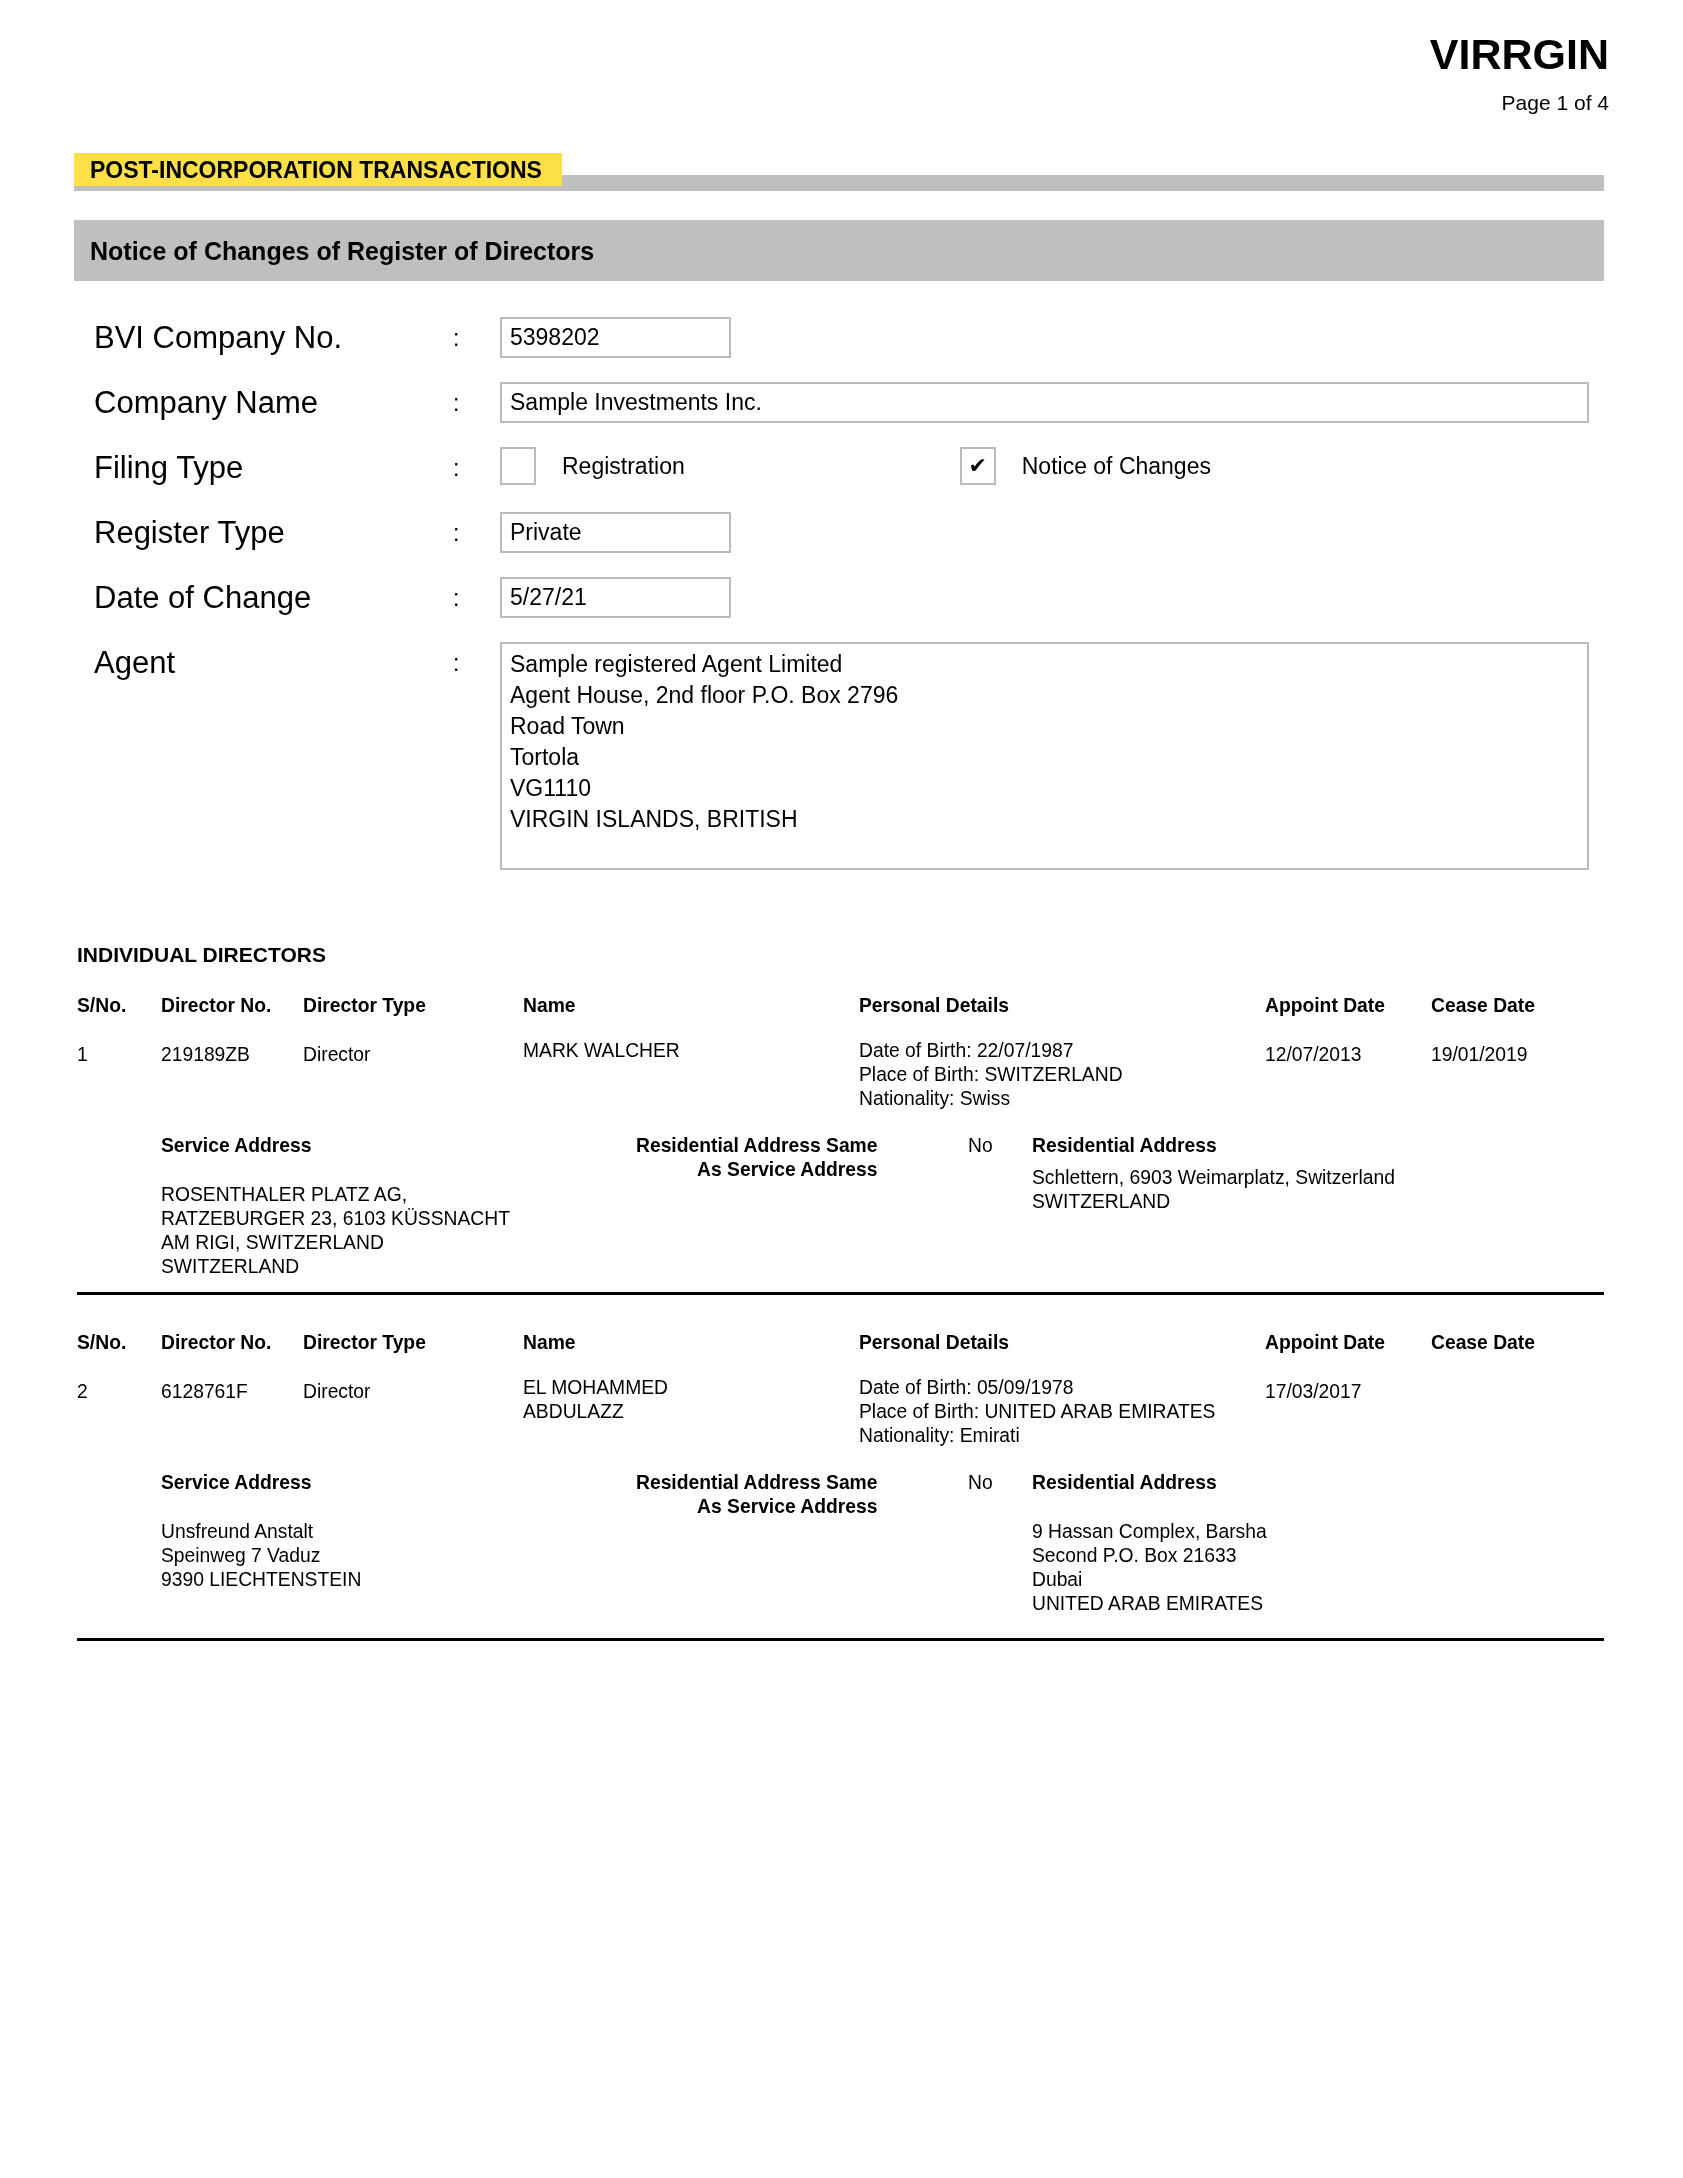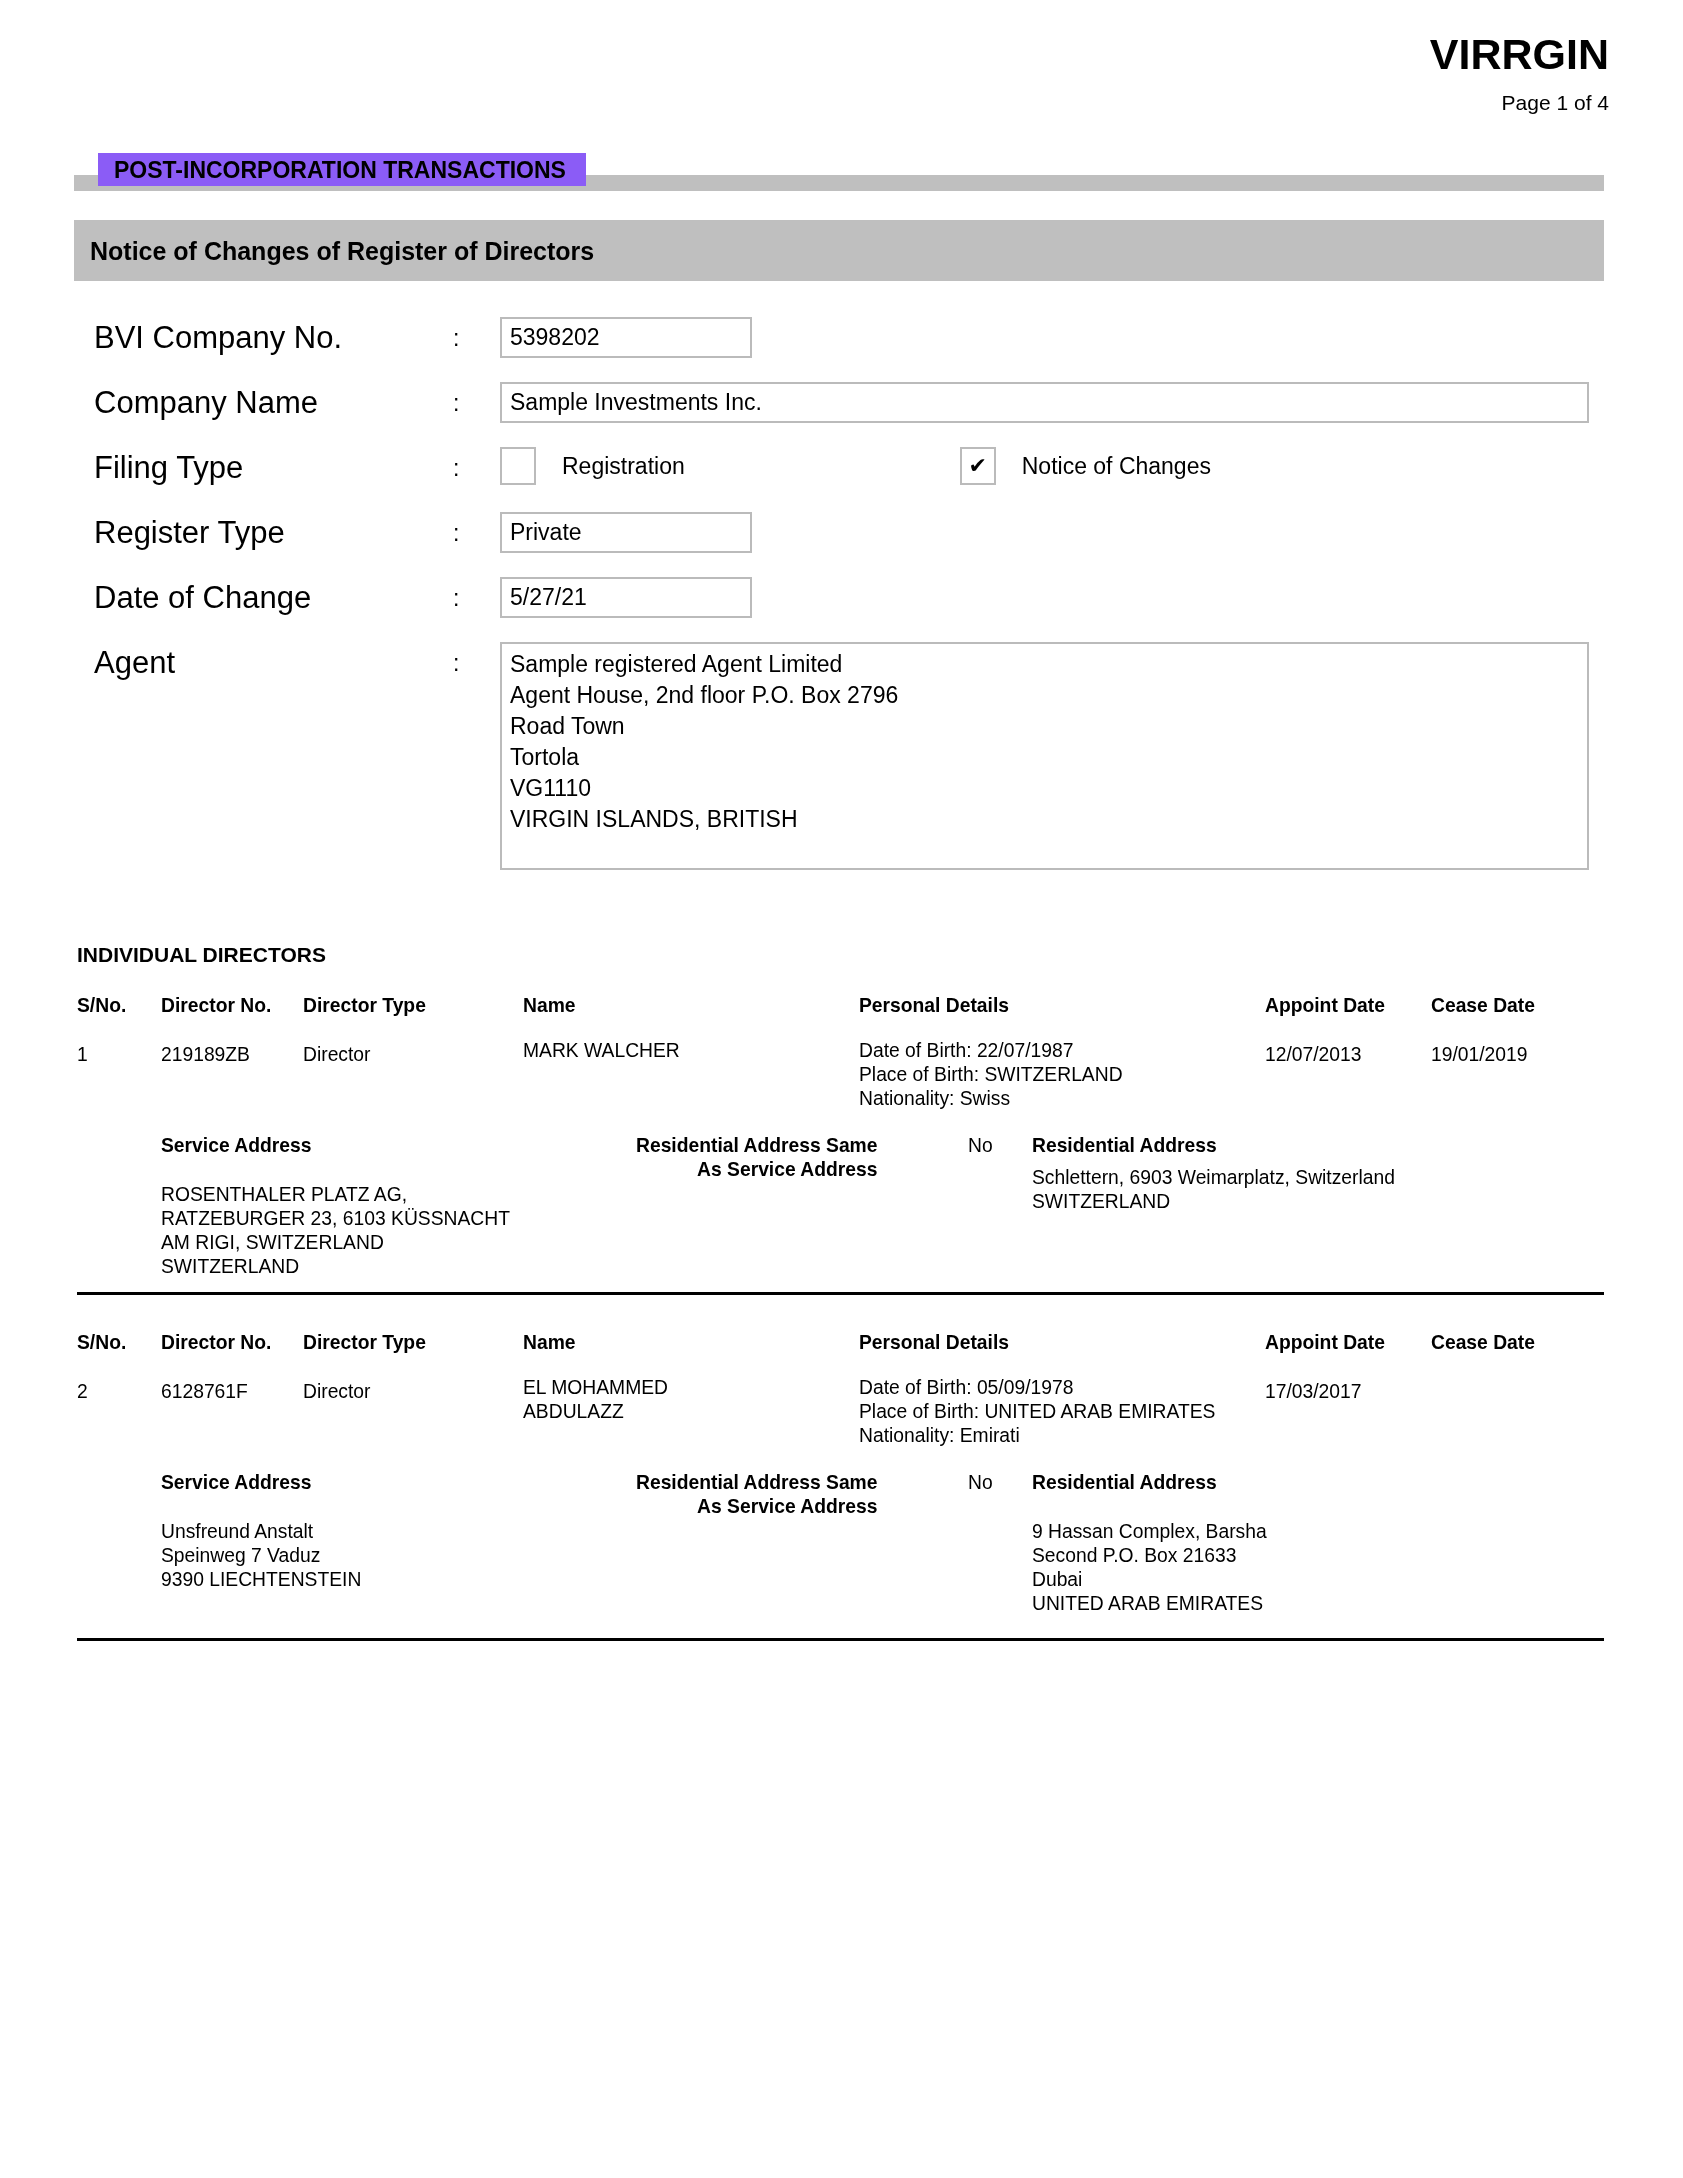--- a/index.html
+++ b/index.html
@@ -51,27 +51,26 @@
     top: 22px;
     width: 1530px;
     height: 16px;
     background: #bfbfbf;
   }
   .banner-box {
     position: absolute;
     left: 0;
     top: 0;
     height: 33px;
-    background: #8b5cf6;
+    background: #fde047;
     padding: 5px 20px 4px 16px;
     font-size: 23px;
     font-weight: bold;
     line-height: 24px;
     white-space: nowrap;
-    margin-left: 24px;
   }
 
   
   .section-bar {
     position: absolute;
     left: 74px;
     width: 1530px;
     background: #bfbfbf;
     display: flex;
     align-items: center;
@@ -101,21 +100,21 @@
     position: absolute; left: 406px; top: 0;
     border: 2px solid #bbbbbb;
     background: #ffffff;
     font-size: 23px;
     line-height: 26px;
     padding: 5px 8px 6px 8px;
     min-height: 38px;
     white-space: nowrap;
     overflow: hidden;
   }
-  .f-field.w-small { width: 252px; }
+  .f-field.w-small { width: 231px; }
   .f-field.w-wide  { width: 1089px; }
   .f-field.w-area  { width: 1089px; white-space: pre-line; line-height: 31px; min-height: 228px; }
 
   
   .chk-group { position: absolute; left: 406px; top: 0; display: flex; align-items: flex-start; }
   .chk-box {
     width: 36px; height: 38px;
     border: 2px solid #bbbbbb;
     background: #fff;
     display: flex; align-items: center; justify-content: center;

